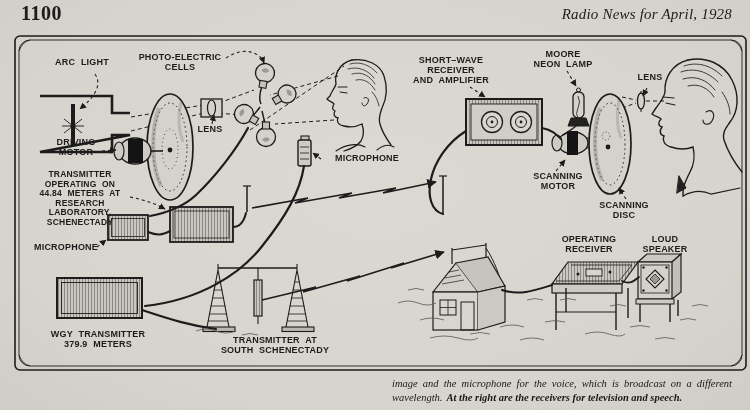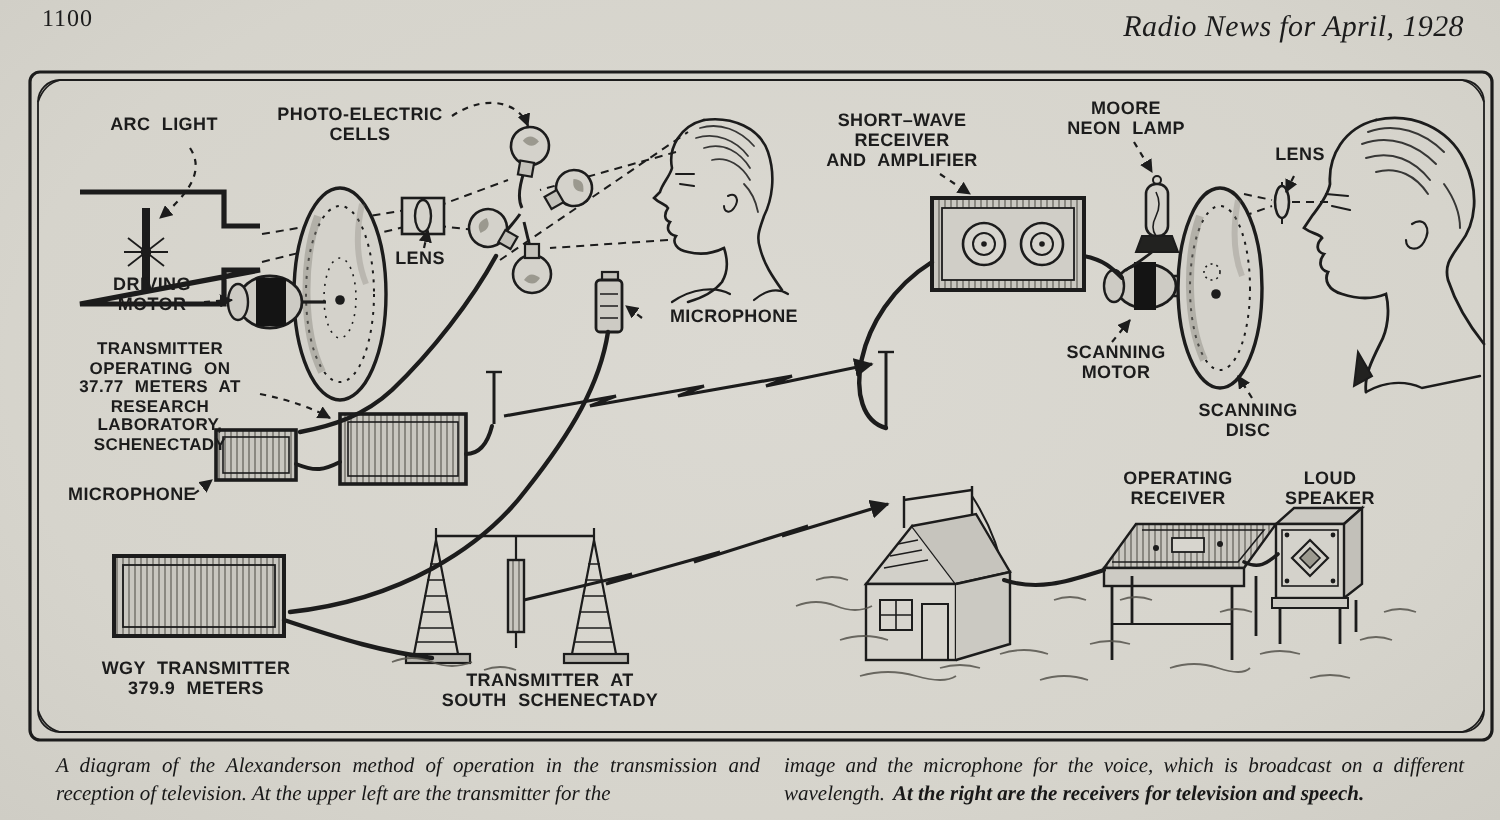--- a/index.html
+++ b/index.html
@@ -3,21 +3,21 @@
 <meta charset="utf-8">
 <style>
   html,body{margin:0;padding:0;}
   .page{
     position:relative;width:750px;height:410px;overflow:hidden;
     background:radial-gradient(ellipse at 50% 45%, #dbd9d2 0%, #d6d4cc 70%, #cfcdc5 100%);
     font-family:"Liberation Sans", sans-serif;color:#1c1c1c;
   }
   .page-number{
     position:absolute;left:21px;top:2px;
-    font-family:"Liberation Serif", serif;font-size:12px;font-weight:400;letter-spacing:.5px;
+    font-family:"Liberation Serif", serif;font-size:20px;font-weight:700;letter-spacing:.5px;
   }
   .journal-title{
     position:absolute;right:18px;top:6px;
     font-family:"Liberation Serif", serif;font-style:italic;font-size:15px;letter-spacing:.2px;
   }
   svg.art{position:absolute;left:0;top:0;}
   .lbl{
     position:absolute;white-space:pre-line;text-align:center;
     font-size:9px;font-weight:bold;letter-spacing:.2px;word-spacing:3px;line-height:10px;
     color:#1c1c1c;
@@ -348,21 +348,21 @@
   </svg>
 
   <div class="lbl" style="left:36px;top:57px;width:92px">ARC  LIGHT</div>
   <div class="lbl" style="left:132px;top:52px;width:96px">PHOTO-ELECTRIC
 CELLS</div>
   <div class="lbl" style="left:188px;top:124px;width:44px">LENS</div>
   <div class="lbl" style="left:42px;top:137px;width:68px">DRIVING
 MOTOR</div>
   <div class="lbl small" style="left:22px;top:170px;width:116px">TRANSMITTER
 OPERATING  ON
-37.77  METERS  AT
+44.84  METERS  AT
 RESEARCH
 LABORATORY,
 SCHENECTADY</div>
   <div class="lbl" style="left:34px;top:242px;width:64px">MICROPHONE</div>
   <div class="lbl left" style="left:321px;top:153px;width:92px">MICROPHONE</div>
   <div class="lbl" style="left:402px;top:55px;width:98px">SHORT–WAVE
 RECEIVER
 AND  AMPLIFIER</div>
   <div class="lbl" style="left:520px;top:49px;width:86px">MOORE
 NEON  LAMP</div>
@@ -373,18 +373,17 @@
 DISC</div>
   <div class="lbl" style="left:549px;top:234px;width:80px">OPERATING
 RECEIVER</div>
   <div class="lbl" style="left:633px;top:234px;width:64px">LOUD
 SPEAKER</div>
   <div class="lbl" style="left:28px;top:329px;width:140px">WGY  TRANSMITTER
 379.9  METERS</div>
   <div class="lbl" style="left:202px;top:335px;width:146px">TRANSMITTER  AT
 SOUTH  SCHENECTADY</div>
 
-  <div class="caption" style="left:28px;width:352px">A diagram of the Alexanderson method of operation in the transmission and reception of television.  At the upper left are the transmitter for the</div>
   <div class="caption" style="left:392px;width:340px">
     <span>image and the microphone for the voice, which is broadcast on a different wavelength.</span><span class="bold-part">At the right are the receivers for television and speech.</span>
   </div>
 
 </div>
 
 </body></html>

